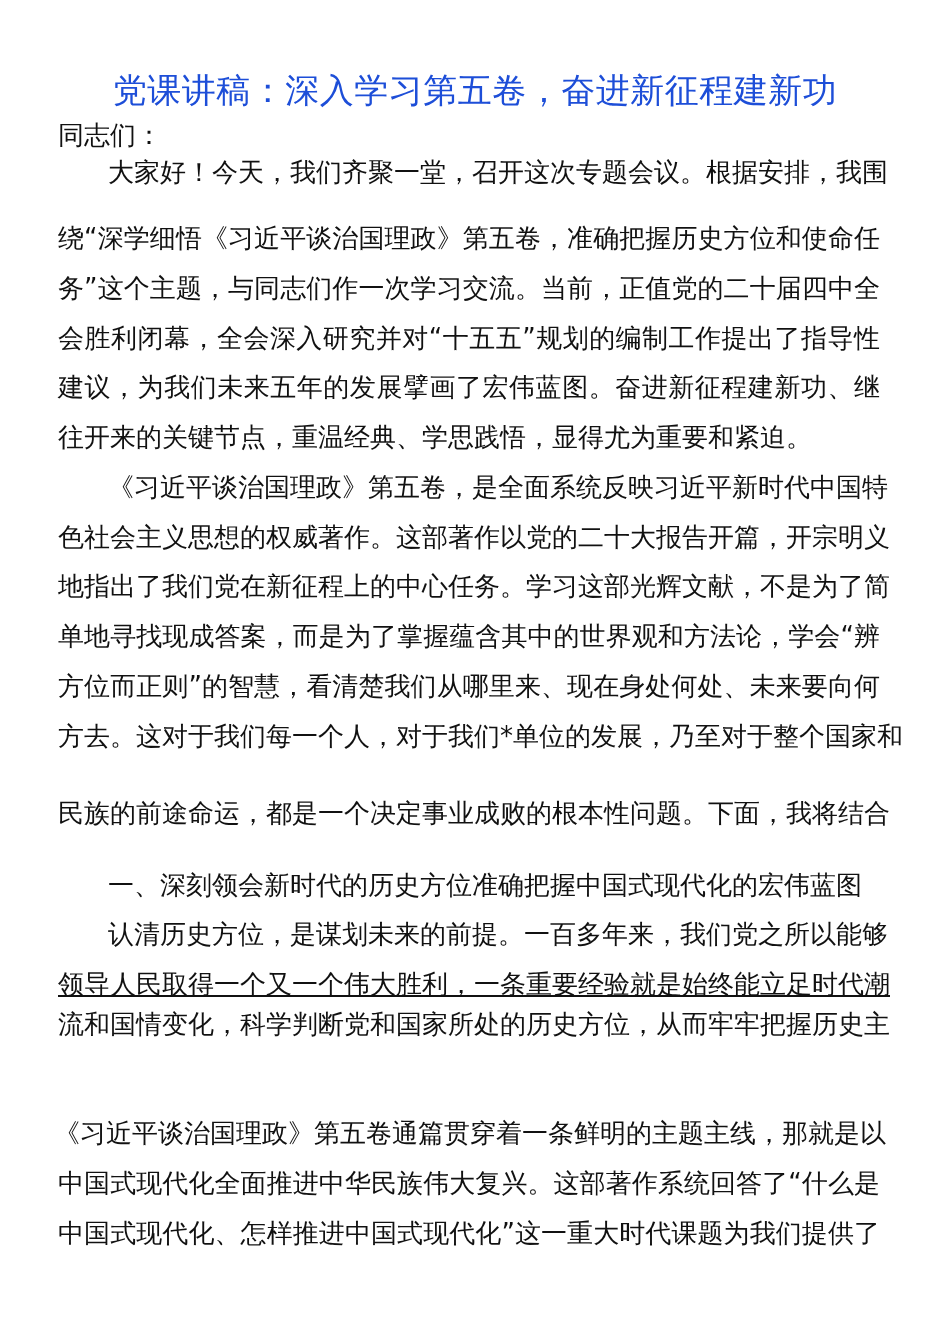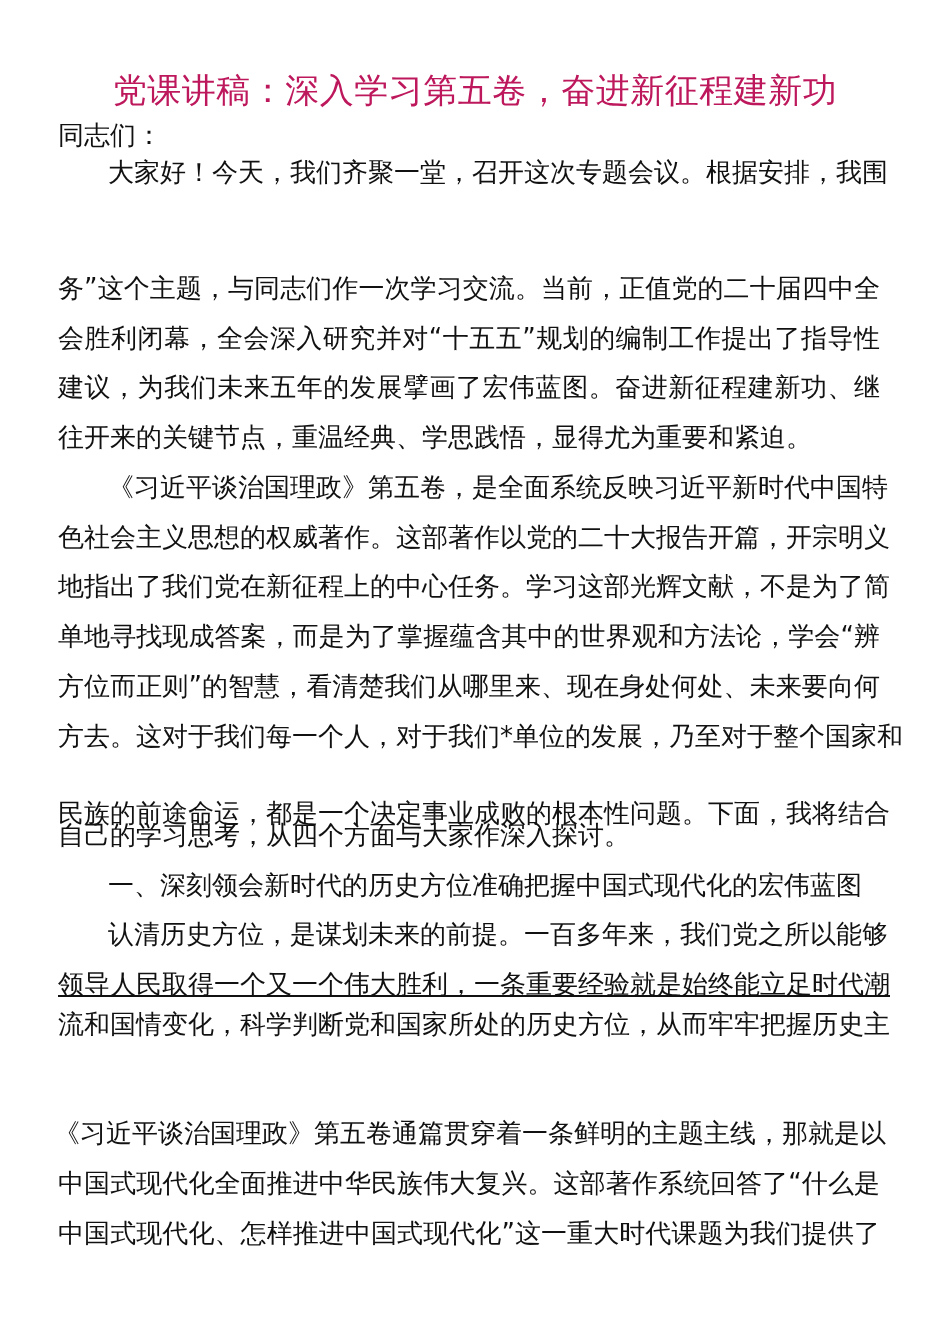--- a/index.html
+++ b/index.html
@@ -25,21 +25,21 @@
     }
     .title {
       position: absolute;
       left: 0;
       top: 66px;
       width: 950px;
       text-align: center;
       font-size: 34px;
       line-height: 48px;
       letter-spacing: 0.5px;
-      color: #be185d;
+      color: #1d4ed8;
       white-space: nowrap;
     }
     .line {
       position: absolute;
       left: 58px;
       width: 822px;
       font-size: 26px;
       line-height: 40px;
       height: 40px;
       white-space: nowrap;
@@ -63,33 +63,33 @@
   </style>
 </head>
 <body>
 
 <div class="page">
   <div class="title">党课讲稿：深入学习第五卷，奋进新征程建新功</div>
 
   <div class="line last" style="top:115px; left:58px;">同志们：</div>
 
   <div class="line indent" style="top:152px;">大家好！今天，我们齐聚一堂，召开这次专题会议。根据安排，我围</div>
+  <div class="line" style="top:218px;">绕“深学细悟《习近平谈治国理政》第五卷，准确把握历史方位和使命任</div>
   <div class="line" style="top:268px;">务”这个主题，与同志们作一次学习交流。当前，正值党的二十届四中全</div>
   <div class="line" style="top:318px;">会胜利闭幕，全会深入研究并对“十五五”规划的编制工作提出了指导性</div>
   <div class="line" style="top:367px;">建议，为我们未来五年的发展擘画了宏伟蓝图。奋进新征程建新功、继</div>
   <div class="line last" style="top:417px;">往开来的关键节点，重温经典、学思践悟，显得尤为重要和紧迫。</div>
 
   <div class="line indent" style="top:467px;">《习近平谈治国理政》第五卷，是全面系统反映习近平新时代中国特</div>
   <div class="line" style="top:517px;">色社会主义思想的权威著作。这部著作以党的二十大报告开篇，开宗明义</div>
   <div class="line" style="top:566px;">地指出了我们党在新征程上的中心任务。学习这部光辉文献，不是为了简</div>
   <div class="line" style="top:616px;">单地寻找现成答案，而是为了掌握蕴含其中的世界观和方法论，学会“辨</div>
   <div class="line" style="top:666px;">方位而正则”的智慧，看清楚我们从哪里来、现在身处何处、未来要向何</div>
   <div class="line" style="top:716px;">方去。这对于我们每一个人，对于我们*单位的发展，乃至对于整个国家和</div>
   <div class="line" style="top:793px;">民族的前途命运，都是一个决定事业成败的根本性问题。下面，我将结合</div>
-  <div class="line last" style="top:815px;">自己的学习思考，从四个方面与大家作深入探讨。</div>
 
   <div class="line heading" style="top:865px;">一、深刻领会新时代的历史方位准确把握中国式现代化的宏伟蓝图</div>
 
   <div class="line indent" style="top:914px;">认清历史方位，是谋划未来的前提。一百多年来，我们党之所以能够</div>
   <div class="line" style="top:964px;text-decoration:underline;">领导人民取得一个又一个伟大胜利，一条重要经验就是始终能立足时代潮</div>
   <div class="line" style="top:1004px;">流和国情变化，科学判断党和国家所处的历史方位，从而牢牢把握历史主</div>
   <div class="line" style="top:1113px; left:54px; width:826px;">《习近平谈治国理政》第五卷通篇贯穿着一条鲜明的主题主线，那就是以</div>
   <div class="line" style="top:1163px;">中国式现代化全面推进中华民族伟大复兴。这部著作系统回答了“什么是</div>
   <div class="line" style="top:1213px;">中国式现代化、怎样推进中国式现代化”这一重大时代课题为我们提供了</div>
 </div>

